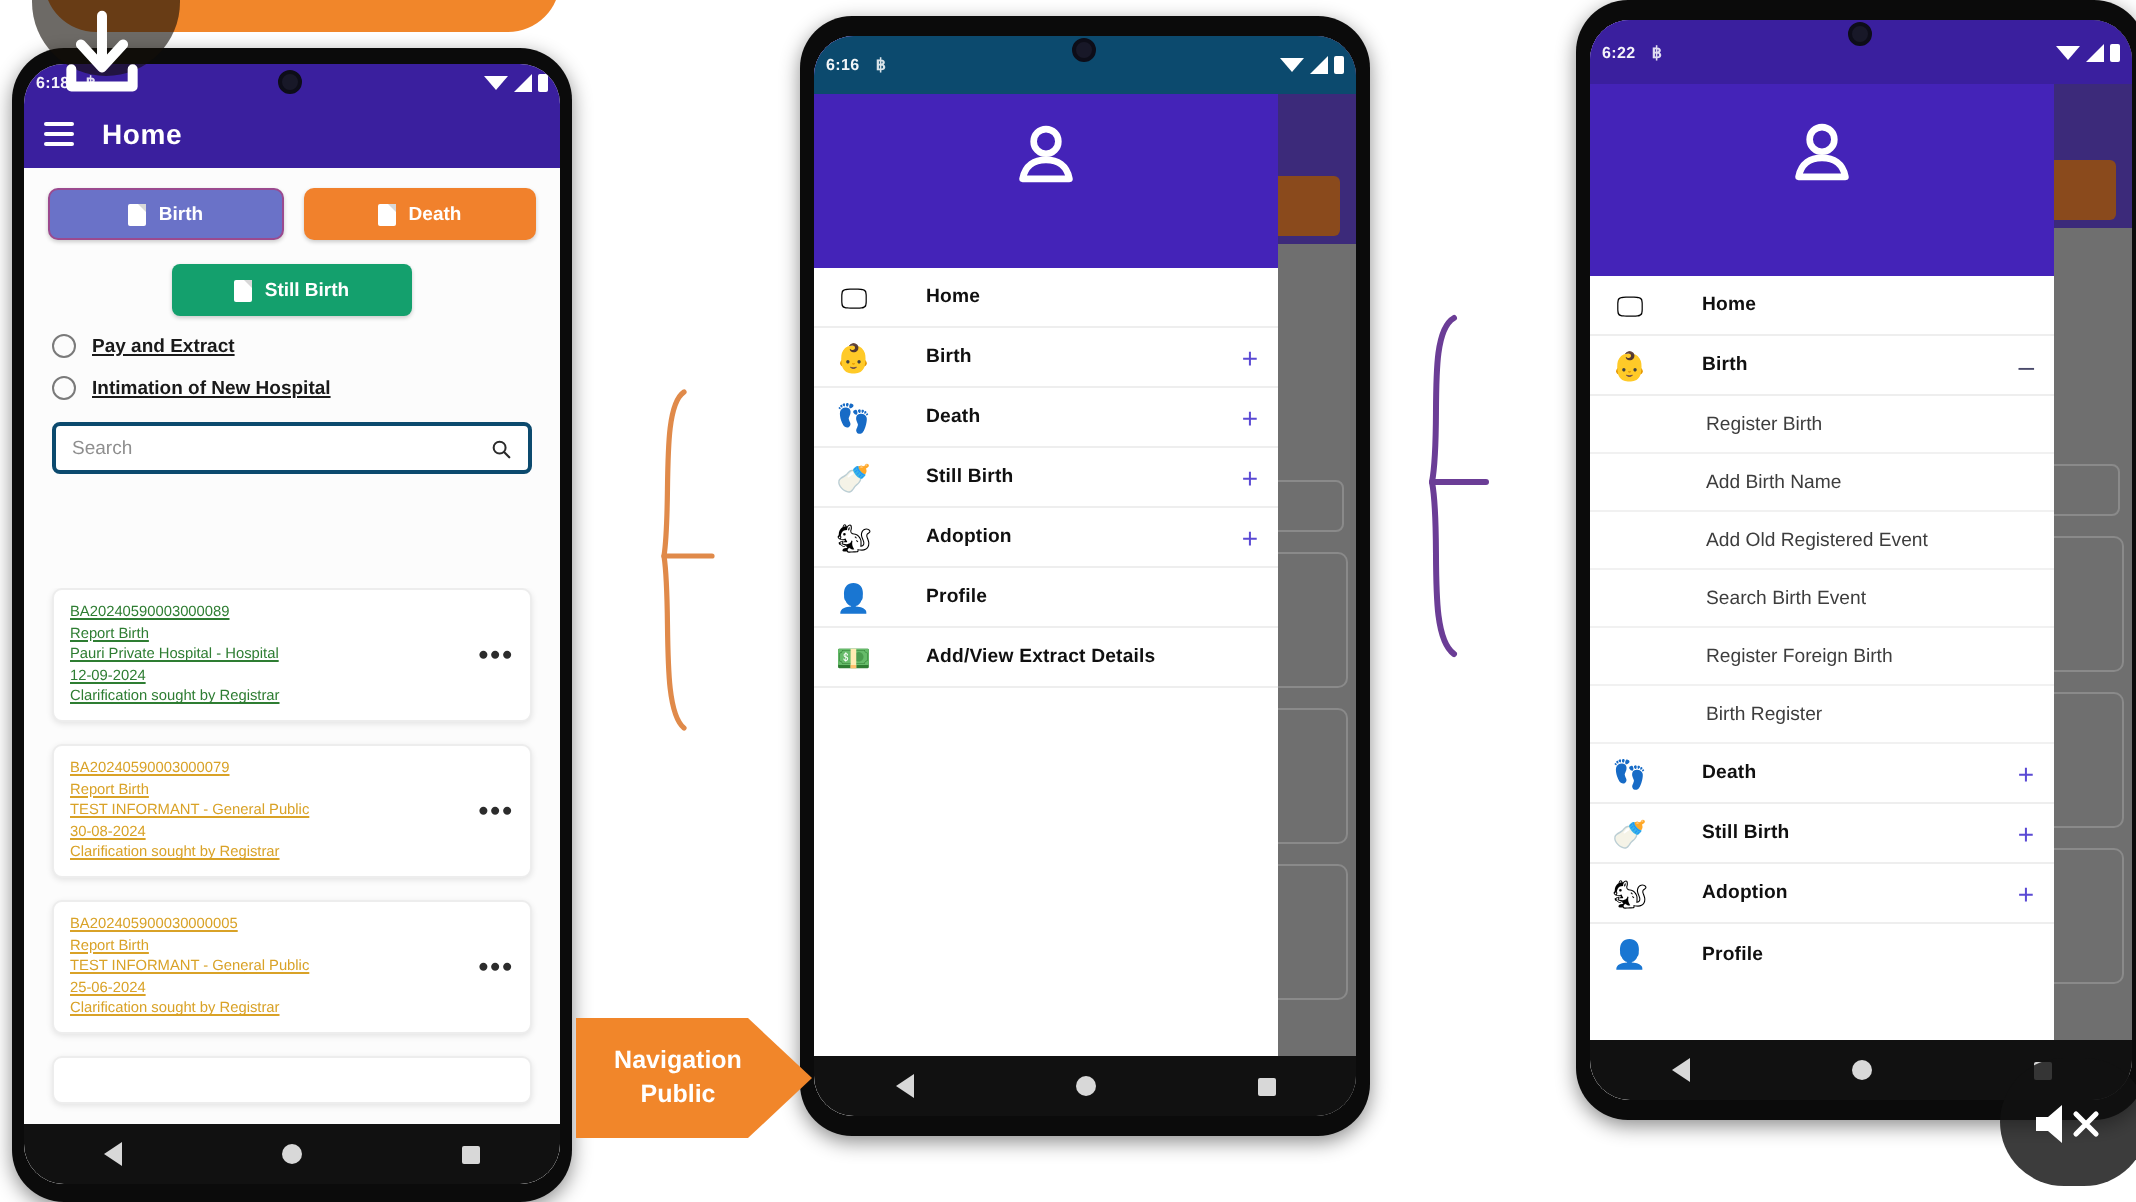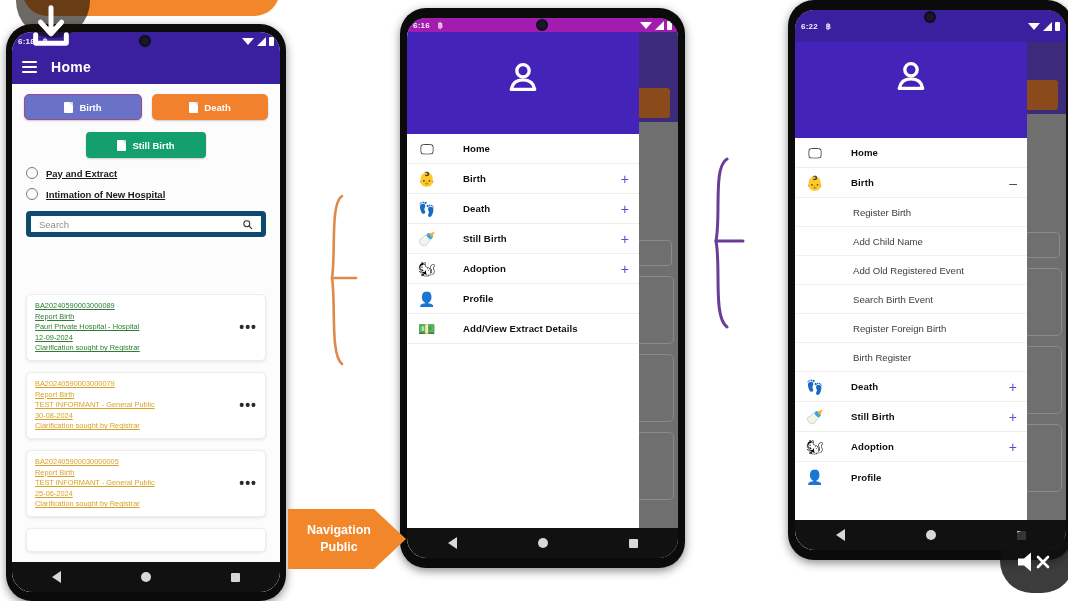--- a/index.html
+++ b/index.html
@@ -71,21 +71,21 @@
                 margin: 12px auto 0 auto; }
   .doc-ico { width: 9px; height: 11px; background: #fff; border-radius: 1px;
              position: relative; flex: none; }
   .doc-ico:after { content: ""; position: absolute; right: 0; top: 0;
                    border-left: 4px solid transparent; border-top: 4px solid #d8d8d8; }
 
   .radio-row { display: flex; align-items: center; gap: 8px; padding: 9px 0 0 14px; }
   .radio-dot { width: 12px; height: 12px; border-radius: 50%; border: 1.6px solid #7a7a7a; flex: none; }
   .radio-label { font-size: 9.5px; font-weight: bold; color: #1a1a1a; text-decoration: underline; }
 
-  .search-box { margin: 11px 14px 0 14px; height: 26px; border: 5px solid #0c4a6e;
+  .search-box { margin: 11px 14px 0 14px; height: 26px; border: 2px solid #0c4a6e;
                 border-radius: 4px; background: #fff; display: flex; align-items: center;
                 padding: 0 8px; }
   .search-text { font-size: 9.5px; color: #8e8e8e; }
   .mag { margin-left: auto; width: 11px; height: 11px; }
 
   .card-list { position: absolute; left: 0; right: 0; top: 210px; bottom: 0; padding: 0 14px;
                overflow: hidden; }
   .ev-card { background: #fff; border: 1px solid #ededed; border-radius: 5px;
              box-shadow: 0 1px 3px rgba(0,0,0,.10); margin-bottom: 11px;
              padding: 6px 8px; display: flex; align-items: center; }
@@ -292,21 +292,21 @@
             <path d="M15.6 15.6 L21 21" stroke="#1d1d1d" stroke-width="2.6" stroke-linecap="round"></path>
           </svg>
         </div>
         <div class="scrim-card" style="top:258px;"></div>
         <div class="scrim-card" style="top:336px;"></div>
         <div class="scrim-card" style="top:414px;"></div>
         <div class="scrim-dot" style="right:40px; top:300px;"></div>
         <div class="scrim-dot" style="right:40px; top:380px;"></div>
       </div>
 
-      <div class="statusbar" style="height:14px; background:#a21caf; z-index:5;">
+      <div class="statusbar" style="height:29px; background:#0c4a6e; z-index:5;">
         <span class="sb-time">6:16</span>
         <span class="sb-glyph">฿</span>
         <span class="sb-right">
           <span class="sb-wifi"></span>
           <span class="sb-sig"></span>
           <span class="sb-bat"></span>
         </span>
       </div>
       <div class="notch-cam" style="left:129px; top:1px; z-index:6;"></div>
 
@@ -419,21 +419,21 @@
           <div class="nav-item">
             <span class="nav-ico">👶</span>
             <span class="nav-label">Birth</span>
             <span class="nav-minus">–</span>
           </div>
 
           <div class="sub-item">
             <span class="sub-label">Register Birth</span>
           </div>
           <div class="sub-item">
-            <span class="sub-label">Add Child Name</span>
+            <span class="sub-label">Add Birth Name</span>
           </div>
           <div class="sub-item">
             <span class="sub-label">Add Old Registered Event</span>
           </div>
           <div class="sub-item">
             <span class="sub-label">Search Birth Event</span>
           </div>
           <div class="sub-item">
             <span class="sub-label">Register Foreign Birth</span>
           </div>

